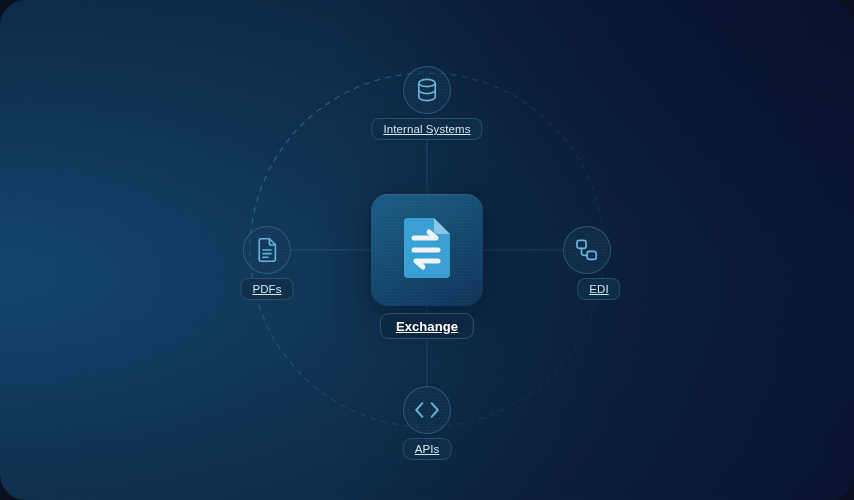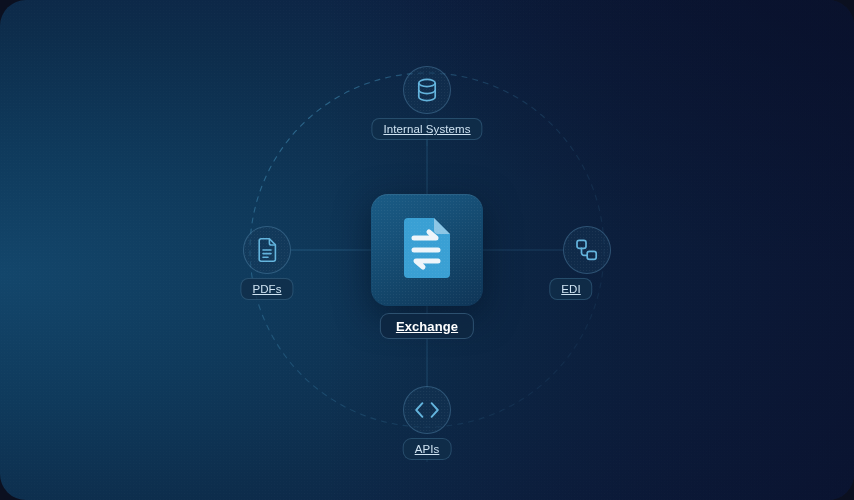--- a/index.html
+++ b/index.html
@@ -168,21 +168,21 @@
 
   <div class="node" style="left:587px; top:250px;">
     <span>
       <svg width="24" height="24" viewBox="0 0 24 24" xmlns="http://www.w3.org/2000/svg">
         <rect x="2" y="2.4" width="9" height="8" rx="2.2" fill="none" stroke="#63b4dd" stroke-width="1.7"></rect>
         <rect x="12.2" y="13.4" width="9" height="8" rx="2.2" fill="none" stroke="#63b4dd" stroke-width="1.7"></rect>
         <path d="M6.5 10.4v4.4a2.6 2.6 0 0 0 2.6 2.6h3.1" fill="none" stroke="#63b4dd" stroke-width="1.7" stroke-linecap="round"></path>
       </svg>
     </span>
   </div>
-  <div class="pill" style="left:571px; top:278px;">
+  <div class="pill" style="left:599px; top:278px;">
     <span>EDI</span>
   </div>
 
   <div class="node" style="left:427px; top:410px;">
     <span>
       <svg width="26" height="18" viewBox="0 0 26 18" xmlns="http://www.w3.org/2000/svg">
         <path d="M8.4 2.2L2.2 9l6.2 6.8" fill="none" stroke="#63b4dd" stroke-width="1.9" stroke-linecap="round" stroke-linejoin="round"></path>
         <path d="M17.6 2.2L23.8 9l-6.2 6.8" fill="none" stroke="#63b4dd" stroke-width="1.9" stroke-linecap="round" stroke-linejoin="round"></path>
       </svg>
     </span>

